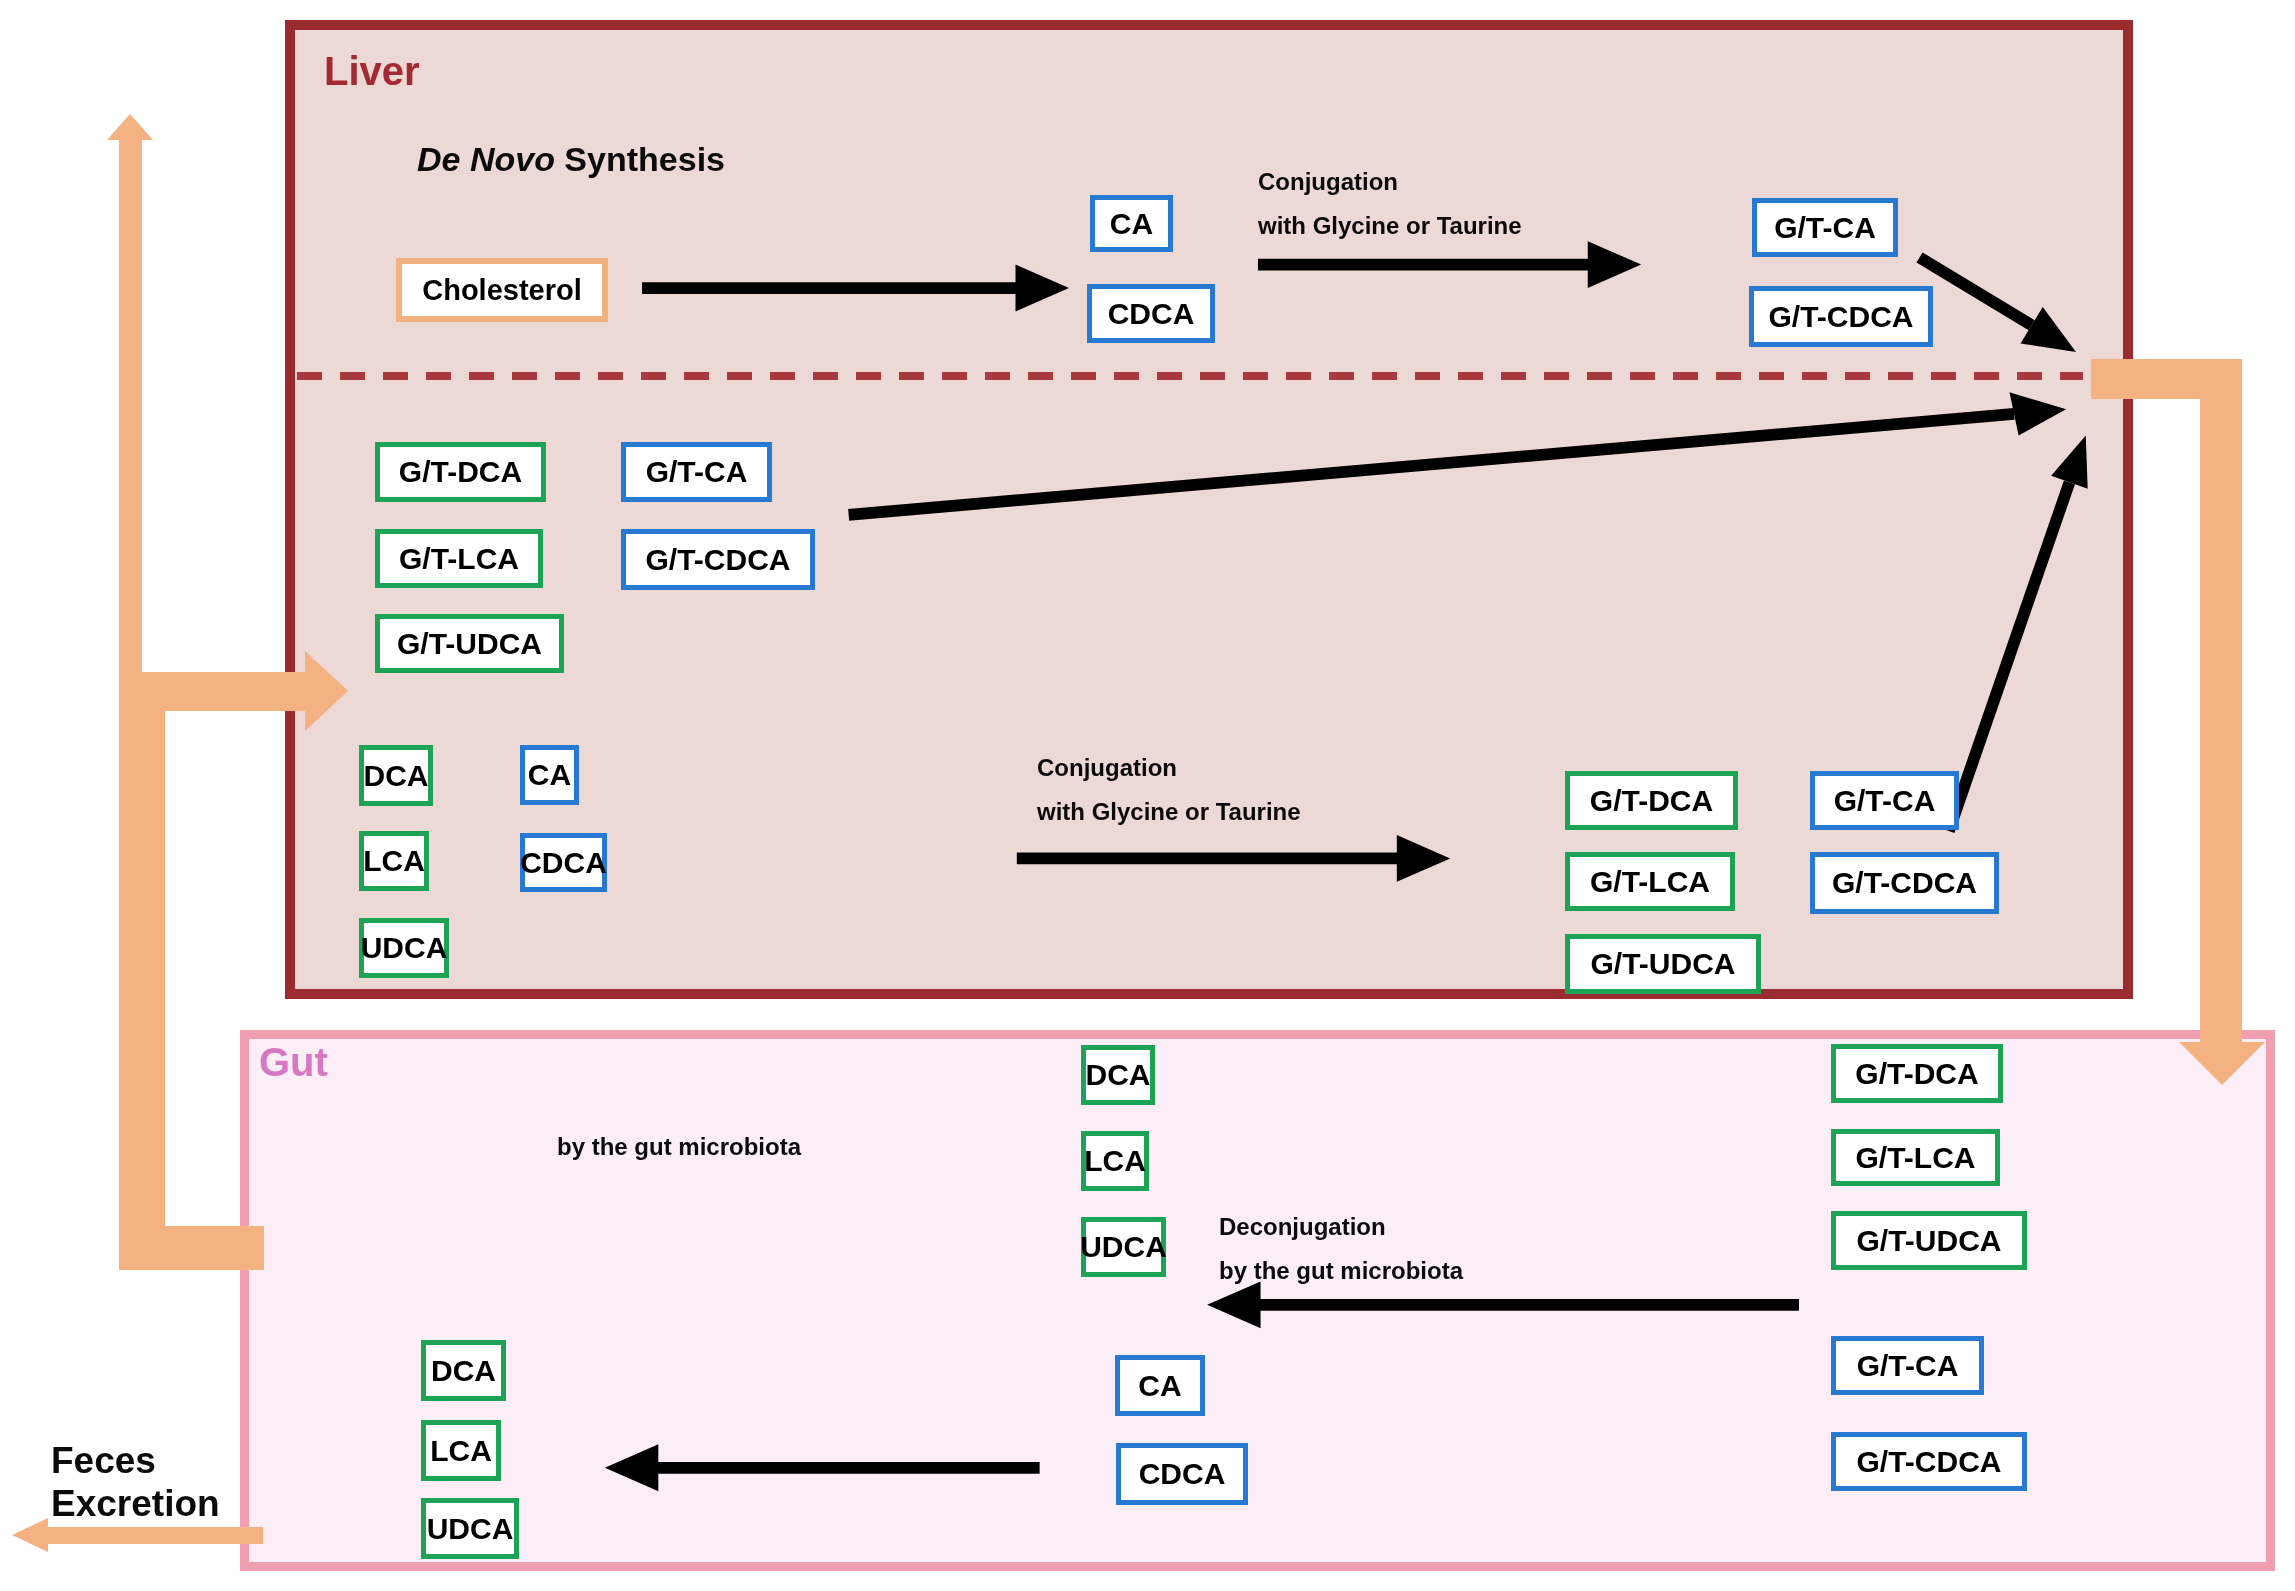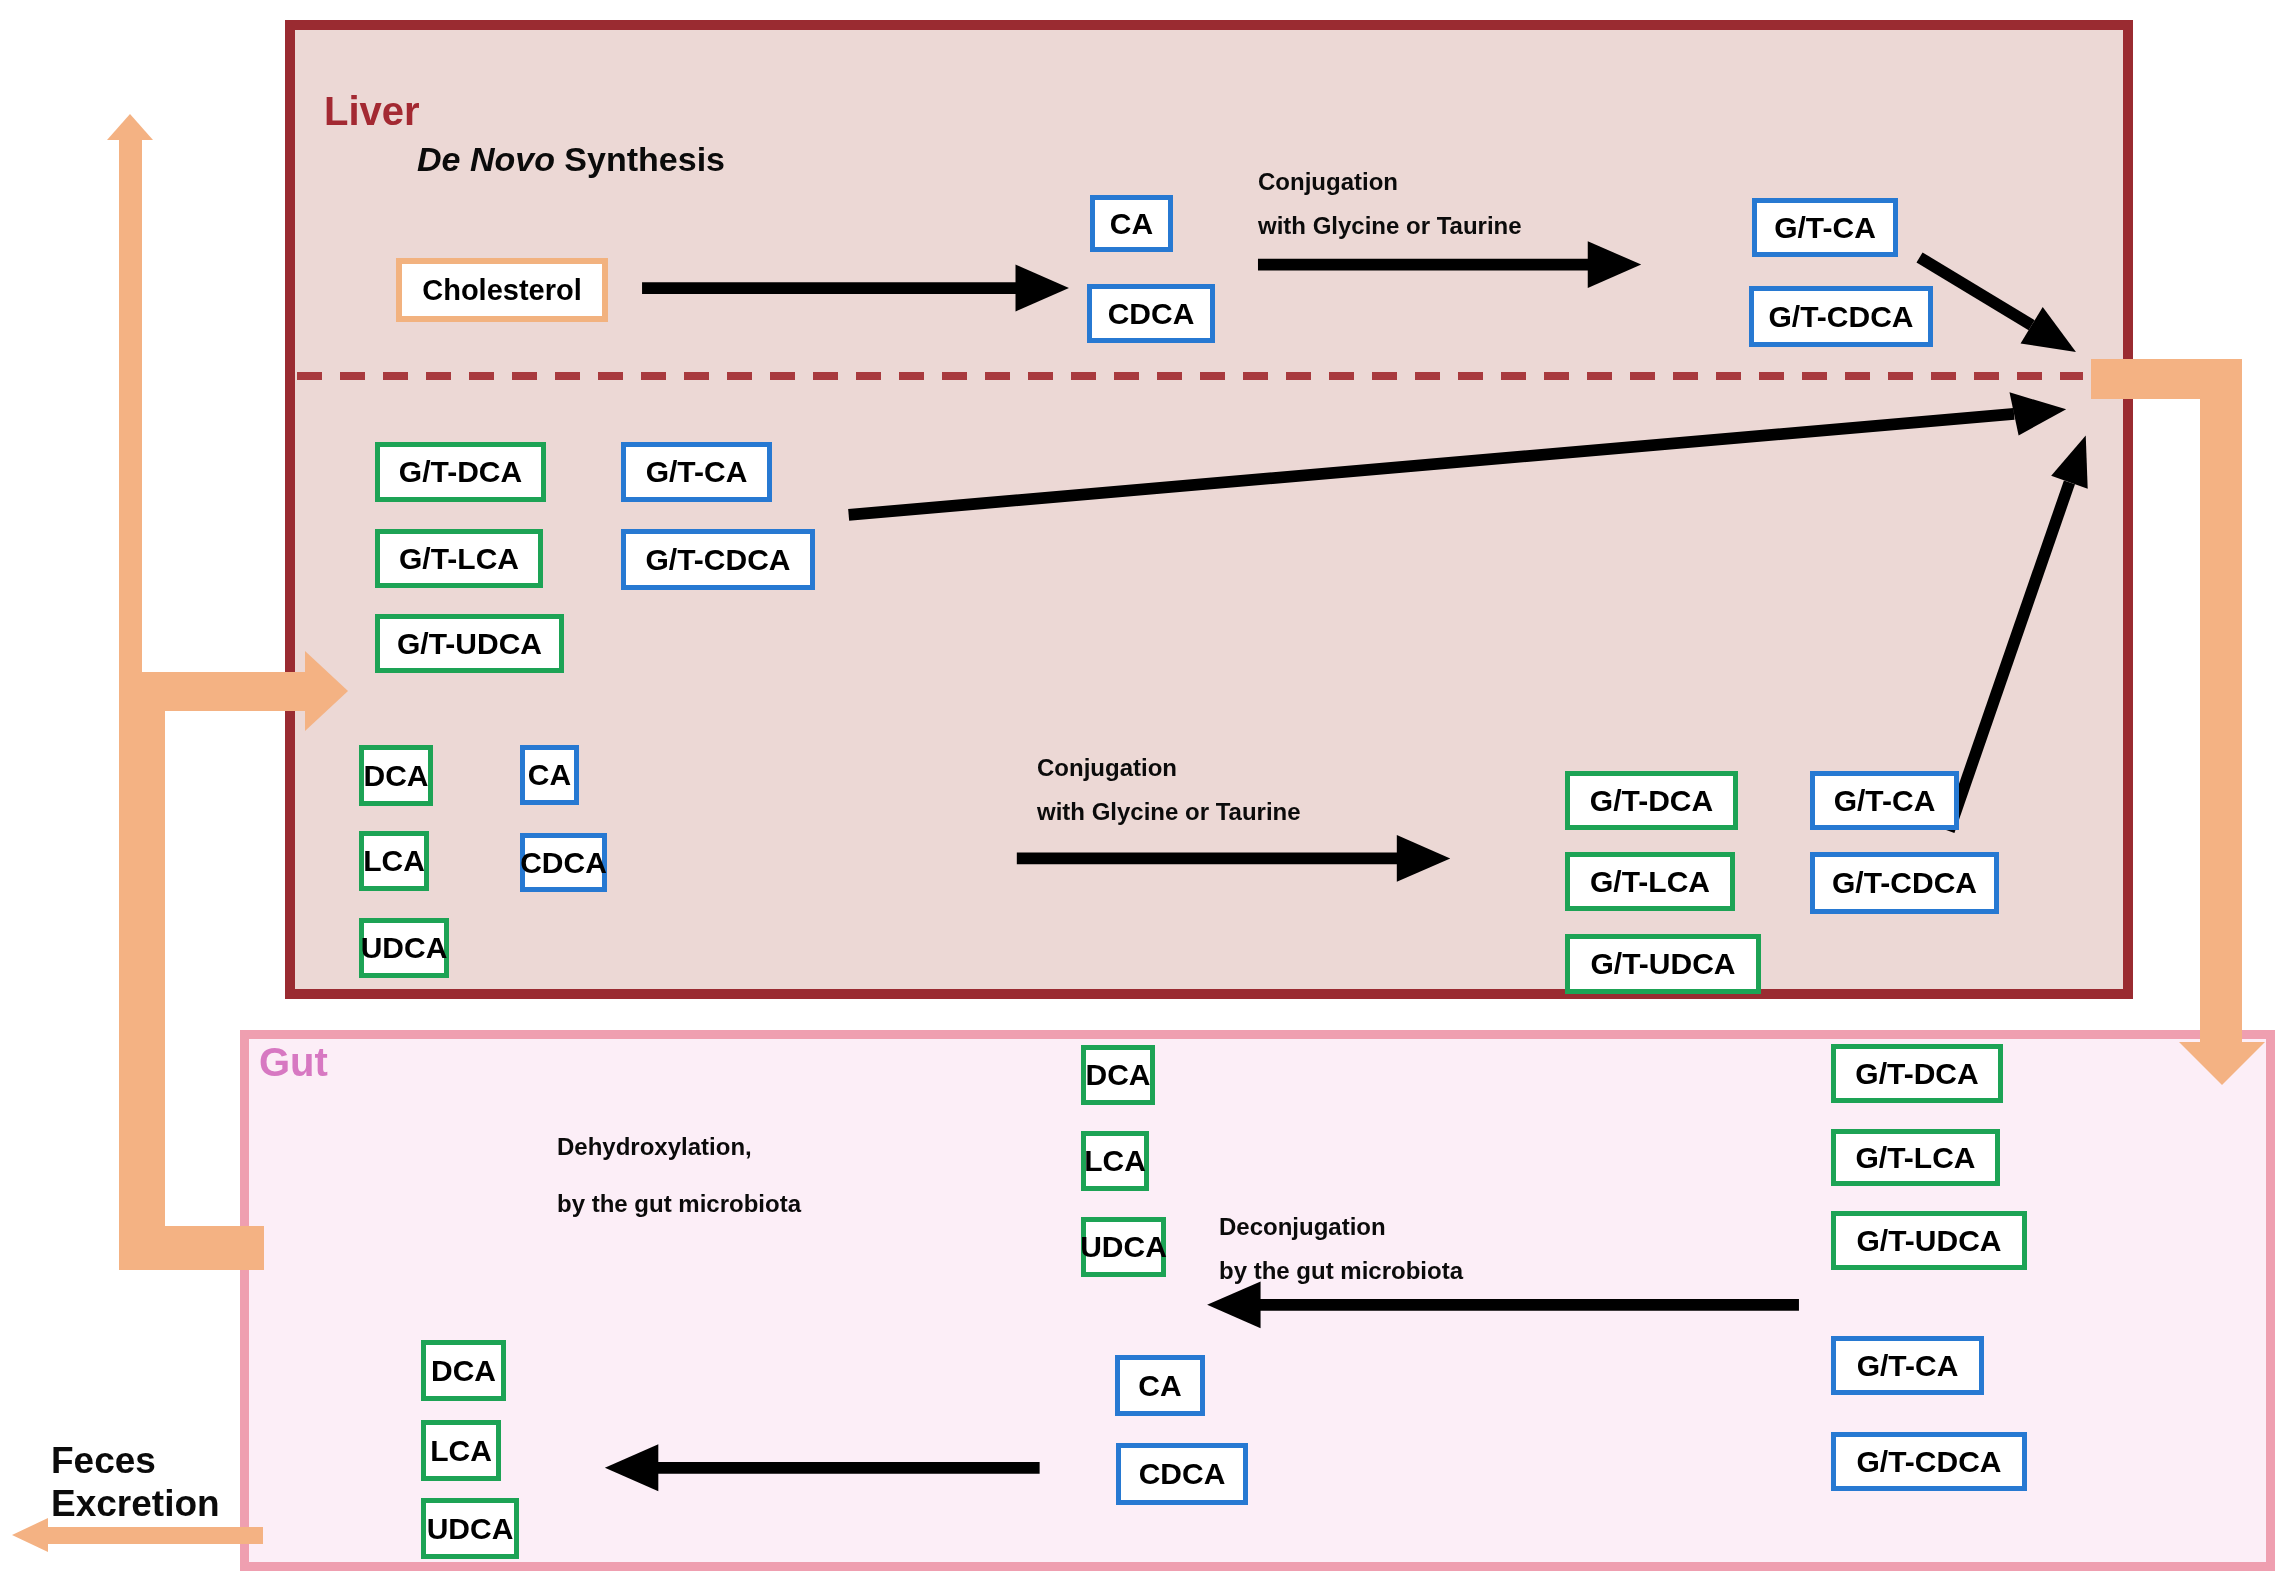--- a/index.html
+++ b/index.html
@@ -2,21 +2,21 @@
 <html style="font-size:10.4px"><head>
 <meta charset="utf-8">
 <style>
   html,body{margin:0;padding:0;background:#ffffff;}
   #canvas{position:relative;width:2295px;height:1591px;background:#ffffff;overflow:hidden;
           font-family:"Liberation Sans",sans-serif;}
   .compartment{position:absolute;box-sizing:border-box;}
   #liver-box{left:285px;top:19.6px;width:1848px;height:979px;background:#ecd8d5;border:10.4px solid #9a2b31;}
   #gut-box{left:240px;top:1030px;width:2035px;height:541px;background:#fceef7;border:9px solid #ef9fb0;}
   .hdr{position:absolute;font-size:40px;font-weight:bold;line-height:1;}
-  #liver-title{left:324px;top:51px;color:#a32932;margin-top:40px;}
+  #liver-title{left:324px;top:51px;color:#a32932;}
   #gut-title{left:259px;top:1042px;color:#d778c2;}
   .bigtxt{position:absolute;font-size:37px;font-weight:bold;color:#0b0b0b;line-height:43px;}
   .anno{position:absolute;font-size:24px;font-weight:bold;color:#0b0b0b;line-height:44px;}
   .anno4{line-height:57px;}
   .box{position:absolute;background:#ffffff;display:flex;align-items:center;justify-content:center;
        font-size:30px;font-weight:bold;color:#000;box-sizing:border-box;z-index:6;}
   .green{border:5.9px solid #1da355;}
   .blue{border:5.9px solid #2779d2;}
   .orangeb{border:6.5px solid #f2b27f;}
   .oshape{position:absolute;background:#f4b283;z-index:3;}
@@ -55,21 +55,20 @@
     <div>Conjugation</div>
     <div>with Glycine or Taurine</div>
   </div>
 
   <div class="anno" style="left:1219px;top:1205px;">
     <div>Deconjugation</div>
     <div>by the gut microbiota</div>
   </div>
 
   <div class="anno anno4" style="left:557px;top:1118px;">
-    <div>Dehydroxylation,</div>
     <div>by the gut microbiota</div>
   </div>
 
   <div class="otri" style="left:107px;top:114px;border-left:23px solid transparent;border-right:23px solid transparent;border-bottom:26px solid #f4b283;"></div>
   <div class="oshape" style="left:119px;top:139px;width:23px;height:533px;"></div>
   <div class="oshape" style="left:119px;top:672px;width:46px;height:598px;"></div>
   <div class="oshape" style="left:163px;top:672px;width:142px;height:39px;"></div>
   <div class="otri" style="left:305px;top:651px;border-top:40px solid transparent;border-bottom:40px solid transparent;border-left:43px solid #f4b283;"></div>
   <div class="oshape" style="left:163px;top:1226px;width:101px;height:44px;"></div>
   <div class="oshape" style="left:2091px;top:359px;width:151px;height:40px;"></div>

